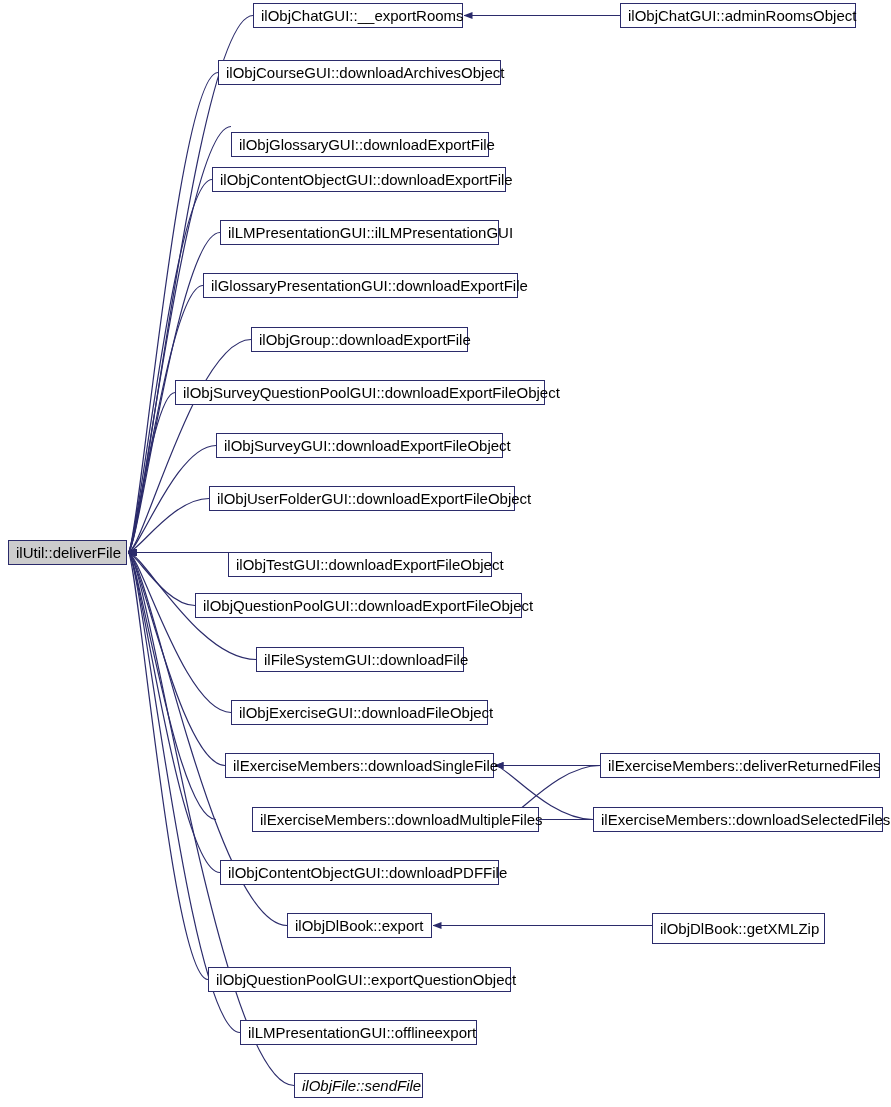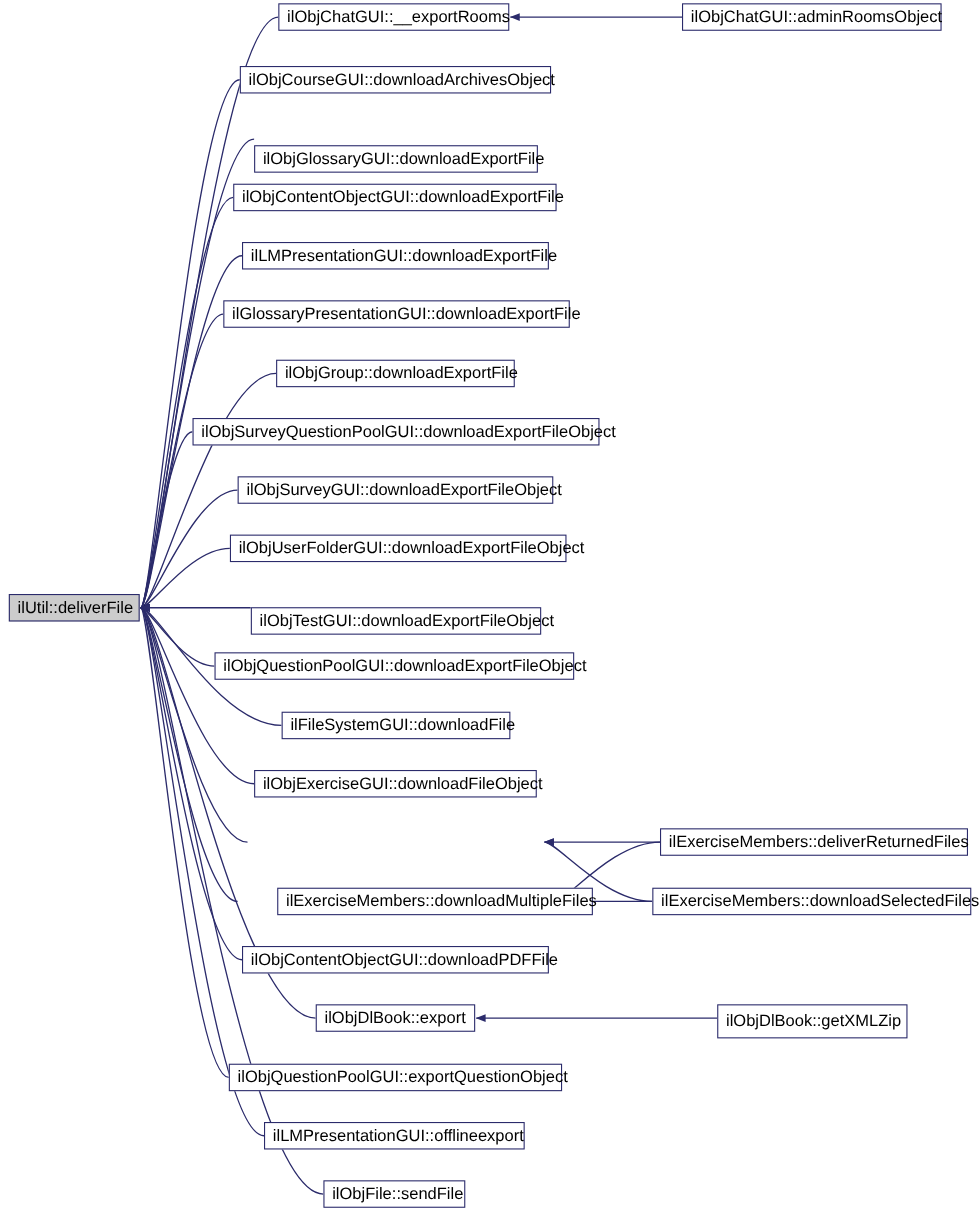--- a/index.html
+++ b/index.html
@@ -91,21 +91,21 @@
     <div class="node" style="left: 218px; top: 60px; width: 283px; height: 25px;">
       <span>ilObjCourseGUI::downloadArchivesObject</span>
     </div>
     <div class="node" style="left: 231px; top: 132px; width: 258px; height: 25px;">
       <span>ilObjGlossaryGUI::downloadExportFile</span>
     </div>
     <div class="node" style="left: 212px; top: 167px; width: 294px; height: 25px;">
       <span>ilObjContentObjectGUI::downloadExportFile</span>
     </div>
     <div class="node" style="left: 220px; top: 220px; width: 279px; height: 25px;">
-      <span>ilLMPresentationGUI::downloadExportFile</span>
+      <span>ilLMPresentationGUI::ilLMPresentationGUI</span>
     </div>
     <div class="node" style="left: 203px; top: 273px; width: 315px; height: 25px;">
       <span>ilGlossaryPresentationGUI::downloadExportFile</span>
     </div>
     <div class="node" style="left: 251px; top: 327px; width: 217px; height: 25px;">
       <span>ilObjGroup::downloadExportFile</span>
     </div>
     <div class="node" style="left: 175px; top: 380px; width: 370px; height: 25px;">
       <span>ilObjSurveyQuestionPoolGUI::downloadExportFileObject</span>
     </div>
@@ -120,36 +120,39 @@
     </div>
     <div class="node" style="left: 195px; top: 593px; width: 327px; height: 25px;">
       <span>ilObjQuestionPoolGUI::downloadExportFileObject</span>
     </div>
     <div class="node" style="left: 256px; top: 647px; width: 208px; height: 25px;">
       <span>ilFileSystemGUI::downloadFile</span>
     </div>
     <div class="node" style="left: 231px; top: 700px; width: 257px; height: 25px;">
       <span>ilObjExerciseGUI::downloadFileObject</span>
     </div>
+    <div class="node" style="left: 225px; top: 753px; width: 269px; height: 25px;">
+      <span>ilExerciseMembers::downloadSingleFile</span>
+    </div>
     <div class="node" style="left: 216px; top: 807px; width: 287px; height: 25px; margin-left: 36px;">
       <span>ilExerciseMembers::downloadMultipleFiles</span>
     </div>
     <div class="node" style="left: 220px; top: 860px; width: 279px; height: 25px;">
       <span>ilObjContentObjectGUI::downloadPDFFile</span>
     </div>
     <div class="node" style="left: 287px; top: 913px; width: 145px; height: 25px;">
       <span>ilObjDlBook::export</span>
     </div>
     <div class="node" style="left: 208px; top: 967px; width: 303px; height: 25px;">
       <span>ilObjQuestionPoolGUI::exportQuestionObject</span>
     </div>
     <div class="node" style="left: 240px; top: 1020px; width: 237px; height: 25px;">
       <span>ilLMPresentationGUI::offlineexport</span>
     </div>
-    <div class="node" style="left: 294px; top: 1073px; width: 129px; height: 25px;">
+    <div class="node" style="left: 294px; top: 1073px; width: 129px; height: 25px; font-style: italic;">
       <span>ilObjFile::sendFile</span>
     </div>
     <div class="node" style="left: 620px; top: 3px; width: 236px; height: 25px;">
       <span>ilObjChatGUI::adminRoomsObject</span>
     </div>
     <div class="node" style="left: 600px; top: 753px; width: 280px; height: 25px;">
       <span>ilExerciseMembers::deliverReturnedFiles</span>
     </div>
     <div class="node" style="left: 593px; top: 807px; width: 290px; height: 25px;">
       <span>ilExerciseMembers::downloadSelectedFiles</span>

